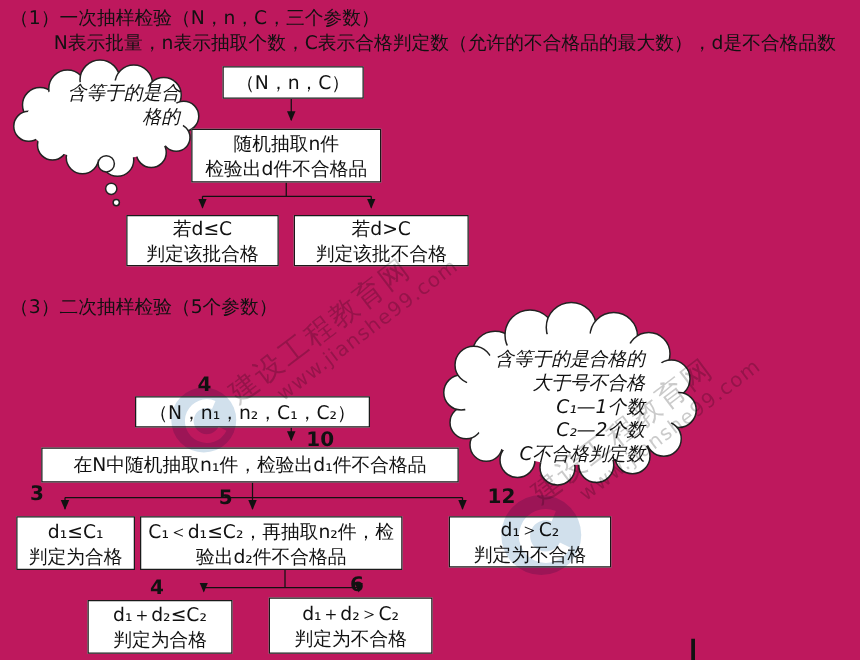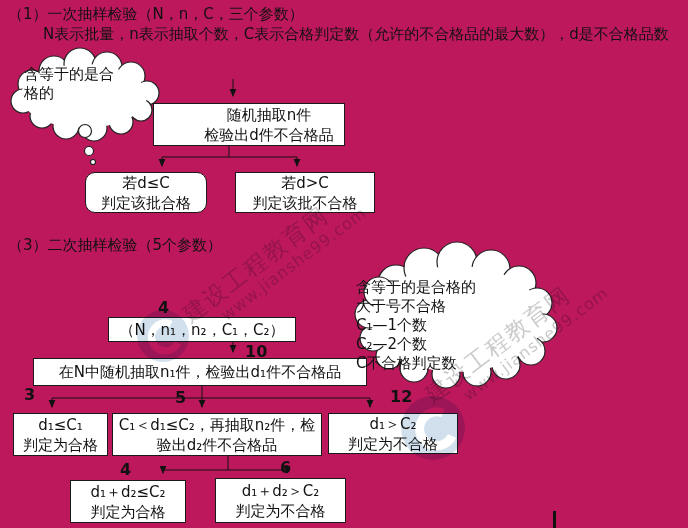--- a/index.html
+++ b/index.html
@@ -3,21 +3,21 @@
 <meta charset="utf-8">
 <style>
   html,body{margin:0;padding:0;background:#fff;}
   .stage{position:relative;width:688px;height:528px;background:#be185d;overflow:hidden;
          font-family:"DejaVu Sans","Liberation Sans",sans-serif;color:#111;}
   .txt{position:absolute;font-size:15px;line-height:19px;white-space:nowrap;}
   .fbox{position:absolute;border:1px solid #1a1a1a;background:#fff;display:flex;
         flex-direction:column;align-items:center;justify-content:center;
         font-size:15px;line-height:20px;text-align:center;z-index:2;}
   .fbox span{white-space:nowrap;}
-  .cloudtxt{position:absolute;z-index:2;text-align:left;font-size:15px;line-height:19px;}
+  .cloudtxt{position:absolute;z-index:2;text-align:right;font-size:15px;line-height:19px;font-style:italic;}
   .bnum{position:absolute;font-weight:bold;font-size:16px;z-index:2;}
   .svglayer{position:absolute;left:0;top:0;z-index:1;}
   .logolayer{position:absolute;left:0;top:0;z-index:3;pointer-events:none;mix-blend-mode:multiply;}
   .wm{position:absolute;transform:rotate(-37deg);color:#c5c5c5;opacity:.9;z-index:4;
       pointer-events:none;white-space:nowrap;mix-blend-mode:multiply;}
   .wm .l1{font-size:23px;letter-spacing:2px;}
   .wm .l2{font-size:16px;letter-spacing:1px;margin-left:30px;margin-top:-3px;}
   .cursor{position:absolute;left:553px;top:511px;width:3px;height:17px;background:#111;z-index:2;}
 </style>
 </head>
@@ -95,25 +95,28 @@
 
   <div class="txt" style="left:8px;top:5px;">（1）一次抽样检验（N，n，C，三个参数）</div>
   <div class="txt" style="left:3px;top:25px;margin-left:40px;">N表示批量，n表示抽取个数，C表示合格判定数（允许的不合格品的最大数），d是不合格品数</div>
   <div class="txt" style="left:8px;top:236px;">（3）二次抽样检验（5个参数）</div>
 
   <div class="cloudtxt" style="left:24px;top:65px;width:120px;">
     <div>含等于的是合</div>
     <div>格的</div>
   </div>
 
-  <div class="fbox" style="left:153px;top:103px;width:150px;height:41px;padding-left:40px;">
+  <div class="fbox" style="left:178px;top:53px;width:111px;height:24px;">
+    <span>（N，n，C）</span>
+  </div>
+  <div class="fbox" style="left:153px;top:103px;width:150px;height:41px;">
     <span>随机抽取n件</span>
     <span>检验出d件不合格品</span>
   </div>
-  <div class="fbox" style="left:85px;top:172px;width:120px;height:39px;border-radius:10px;">
+  <div class="fbox" style="left:101px;top:172px;width:120px;height:39px;">
     <span>若d≤C</span>
     <span>判定该批合格</span>
   </div>
   <div class="fbox" style="left:235px;top:172px;width:138px;height:39px;">
     <span>若d&gt;C</span>
     <span>判定该批不合格</span>
   </div>
 
   <div class="fbox" style="left:108px;top:317px;width:186px;height:23px;text-align:center;">
     <span>（N，n₁，n₂，C₁，C₂）</span>
@@ -122,21 +125,21 @@
     <span>在N中随机抽取n₁件，检验出d₁件不合格品</span>
   </div>
   <div class="fbox" style="left:13px;top:413px;width:93px;height:41px;text-align:right;">
     <span>d₁≤C₁</span>
     <span>判定为合格</span>
   </div>
   <div class="fbox" style="left:112px;top:413px;width:208px;height:41px;">
     <span>C₁＜d₁≤C₂，再抽取n₂件，检</span>
     <span>验出d₂件不合格品</span>
   </div>
-  <div class="fbox" style="left:328px;top:413px;width:128px;height:39px;">
+  <div class="fbox" style="left:359px;top:413px;width:128px;height:39px;">
     <span>d₁＞C₂</span>
     <span>判定为不合格</span>
   </div>
   <div class="fbox" style="left:70px;top:480px;width:114px;height:41px;">
     <span>d₁＋d₂≤C₂</span>
     <span>判定为合格</span>
   </div>
   <div class="fbox" style="left:215px;top:478px;width:129px;height:43px;">
     <span>d₁＋d₂＞C₂</span>
     <span>判定为不合格</span>

